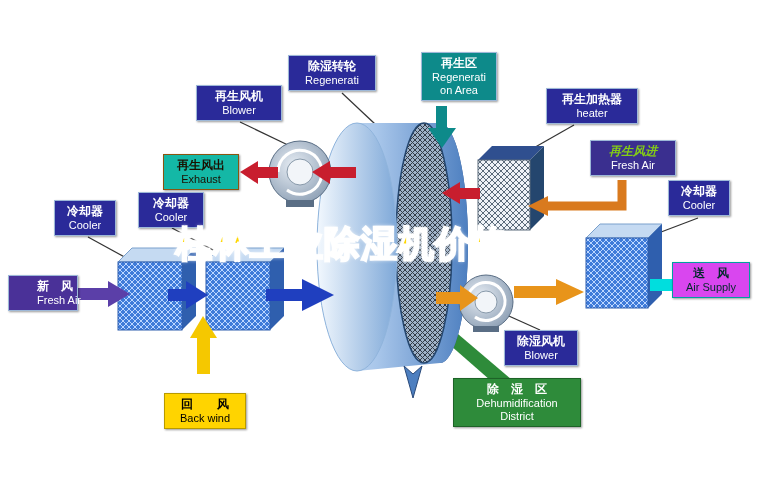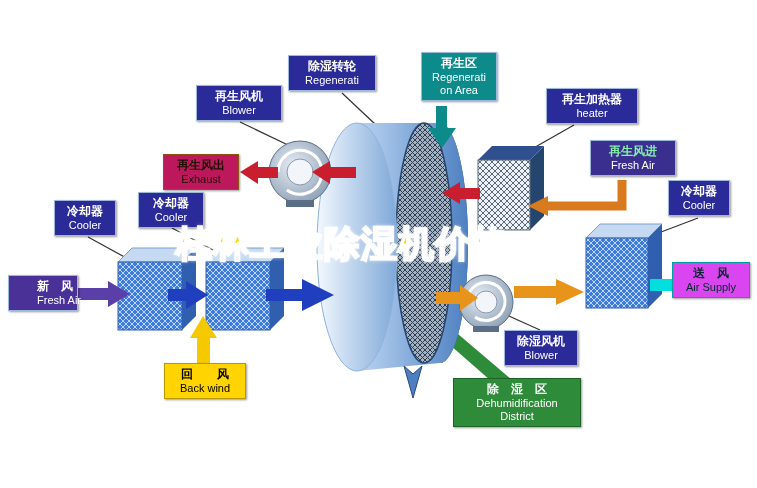--- a/index.html
+++ b/index.html
@@ -19,27 +19,27 @@
     text-align:center;
     padding:3px 4px;
     border:1px solid #9db8d8;
     box-shadow:1px 1px 2px rgba(0,0,0,.4);
   }
   .label .zh { font-size:12px; font-weight:bold; line-height:15px; white-space:nowrap; }
   .label .en { font-size:11px; line-height:13px; white-space:nowrap; }
 
   .navy   { background:#2a2a99; color:#ffffff; }
   .teal   { background:#0d8a8a; color:#ffffff; }
-  .orange { background:#be185d; color:#1a1000; border-color:#8a5510; }
+  .orange { background:#14b8a6; color:#1a1000; border-color:#8a5510; }
   .yellow { background:#ffd400; color:#000000; border-color:#b89a00; }
   .purple { background:#4a3198; color:#ffffff;padding-left:28px; }
   .cyan   { background:#d946ef; color:#002a2a; border-color:#00a0a0; }
   .green  { background:#2e8b3a; color:#ffffff; border-color:#1d6327; }
   .navy2  { background:#3a2f8f; color:#ffffff; }
-  .navy2 .zh { color:#86efac; }
+  .navy2 .zh { color:#84cc16;font-style:italic; }
 
   .watermark {
     position:absolute;
     left:176px; top:220px;
     z-index:6;
     font-size:36px;
     font-weight:bold;
     letter-spacing:1px;
     white-space:nowrap;
     color:#ffd700;
@@ -233,21 +233,21 @@
   <div class="label navy" style="left:54px;top:200px;width:62px;">
     <div class="zh">冷却器</div>
     <div class="en">Cooler</div>
   </div>
 
   <div class="label purple" style="left:8px;top:275px;width:70px;">
     <div class="zh">新　风</div>
     <div class="en">Fresh Air</div>
   </div>
 
-  <div class="label yellow" style="left:164px;top:363px;width:82px;">
+  <div class="label yellow" style="left:164px;top:393px;width:82px;">
     <div class="zh">回　　风</div>
     <div class="en">Back wind</div>
   </div>
 
   <div class="label navy2" style="left:590px;top:140px;width:86px;">
     <div class="zh">再生风进</div>
     <div class="en">Fresh Air</div>
   </div>
 
   <div class="label navy" style="left:668px;top:180px;width:62px;">

